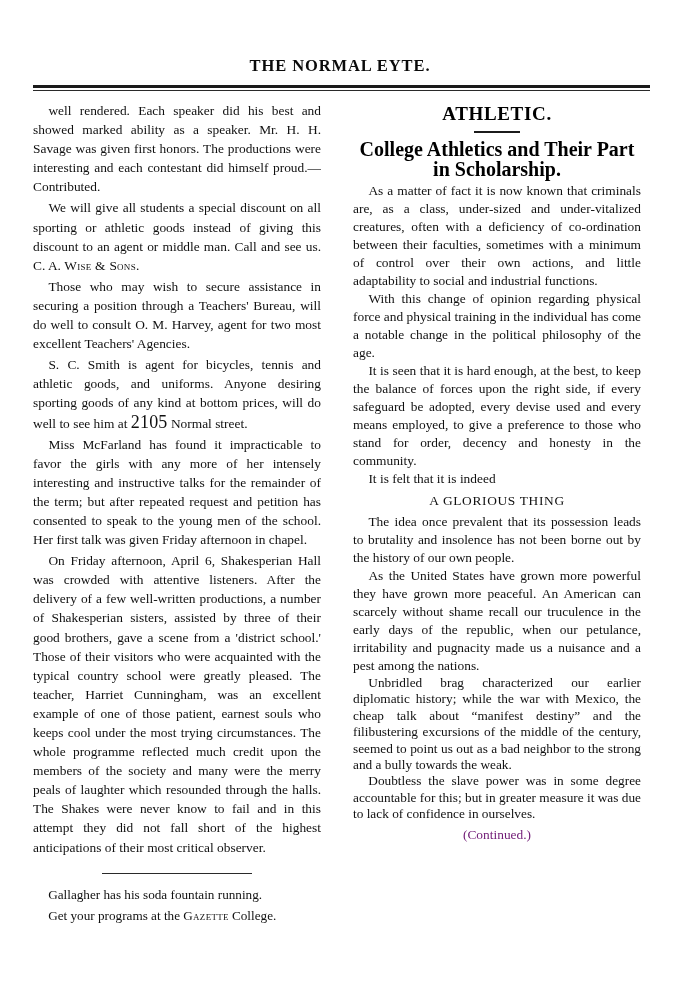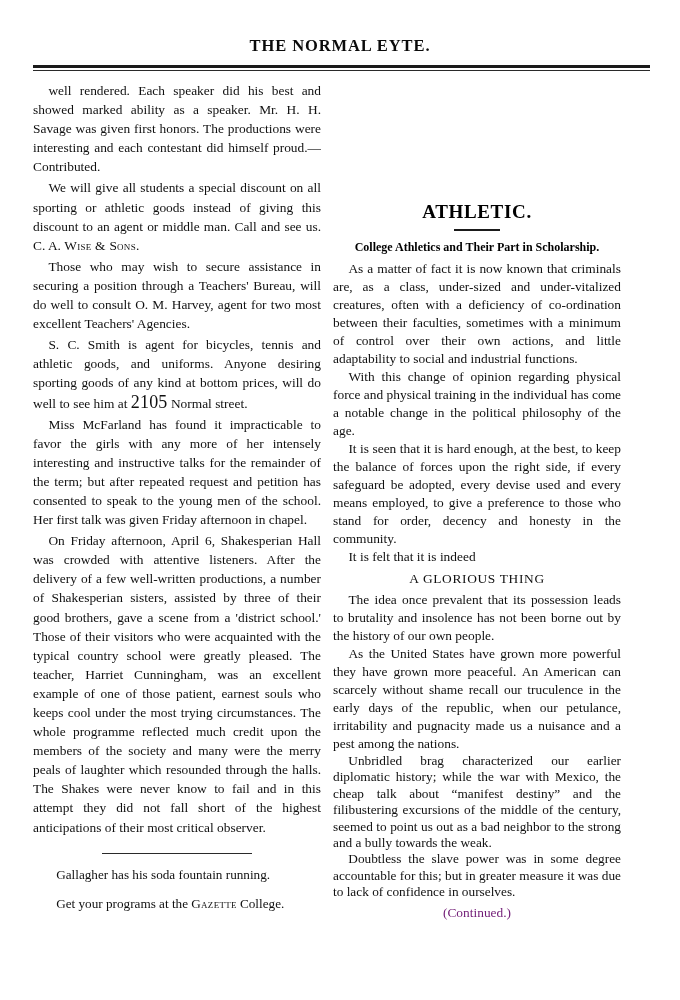--- a/index.html
+++ b/index.html
@@ -22,38 +22,38 @@
     box-sizing: border-box;
     padding: 0;
   }
 
   
   .masthead {
     text-align: center;
     font-weight: bold;
     font-size: 16.5px;
     letter-spacing: 0.055em;
-    padding-top: 36px;
+    padding-top: 56px;
     color: #0b0b0b;
   }
   .masthead-rule {
     margin: 9px 30px 0 33px;
     border: 0;
     border-top: 3px solid #1a1a1a;
     border-bottom: 1px solid #2a2a2a;
     height: 2px;
     padding: 0;
   }
 
   
   .columns {
     display: flex;
-    align-items: flex-end;
+    align-items: flex-start;
     padding: 10px 30px 0 33px;
-    gap: 12px;
+    gap: 32px;
   }
   .col {
     width: 288px;
     flex: 0 0 288px;
   }
 
   p {
     margin: 0;
     text-align: justify;
     text-justify: inter-word;
@@ -90,21 +90,21 @@
   }
   .headline-rule {
     width: 46px;
     height: 0;
     border-top: 2px solid #1b1b1b;
     margin: 6px auto 7px auto;
   }
   .subhead {
     text-align: center;
     font-weight: bold;
-    font-size: 12px;
+    font-size: 20px;
     line-height: 19.5px;
     margin: 0 0 3px 0;
   }
   .inline-subhead {
     text-align: center;
     font-variant: small-caps;
     font-size: 12.2px;
     letter-spacing: 0.05em;
     margin: 4px 0 3px 0;
     text-indent: 0;
@@ -122,21 +122,21 @@
     width: 150px;
     height: 0;
     border-top: 1.5px solid #2a2a2a;
     margin: 16px auto 10px auto;
   }
   .notice {
     text-align: left;
     text-indent: 1.15em;
     font-size: 13.2px;
     line-height: 21px;
-    margin: 8px;
+    margin: 0;
   }
   .gap-sm { height: 2px; }
 </style>
 </head>
 <body>
 
 <div class="page">
 
   <div class="masthead">THE NORMAL EYTE.</div>
   <hr class="masthead-rule">

